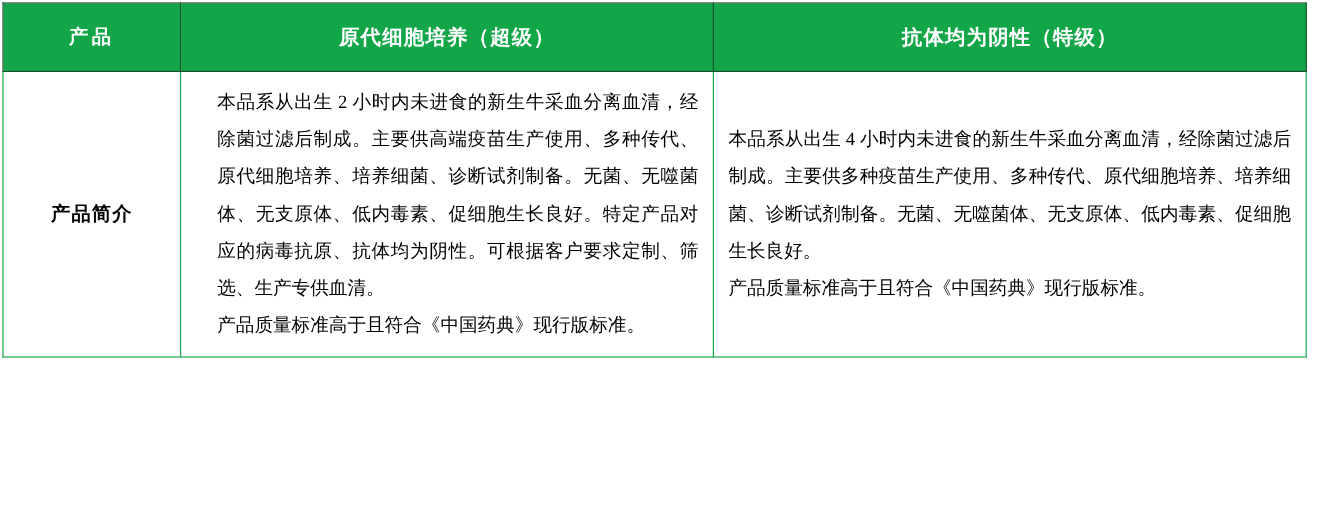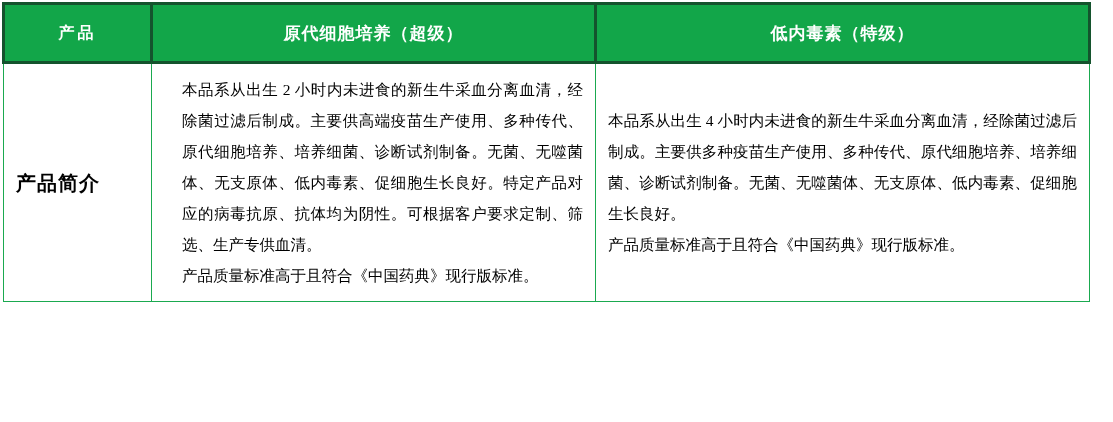--- a/index.html
+++ b/index.html
@@ -32,38 +32,39 @@
 
   thead th {
     background: #12A649;
     color: #ffffff;
     font-weight: bold;
     font-size: 17px;
     text-align: center;
     vertical-align: middle;
     height: 56px;
     padding: 0 6px;
-    border: 3px solid #14532d;
+    border: 1px solid #14532d;
     letter-spacing: 1px;
   }
   thead th.head-first {
     font-size: 16px;
     letter-spacing: 3px;
   }
 
   tbody td {
     border: 1px solid #1aa94f;
     vertical-align: middle;
     padding: 10px 12px;
     font-size: 15.5px;
     line-height: 2.0;
   }
   tbody td.row-label {
+    text-align: center;
     font-weight: bold;
-    font-size: 20px;
+    font-size: 16px;
     letter-spacing: 1px;
     vertical-align: middle;
   }
   tbody td.desc {
     text-align: justify;
     text-justify: inter-ideograph;
     vertical-align: top;
     padding-left: 30px;
   }
   tbody td.desc-mid {
@@ -82,21 +83,21 @@
   <table class="product-table">
     <colgroup>
       <col class="c1">
       <col class="c2">
       <col class="c3">
     </colgroup>
     <thead>
       <tr>
         <th class="head-first">产品</th>
         <th>原代细胞培养（超级）</th>
-        <th>低内毒素（特级）</th>
+        <th>抗体均为阴性（特级）</th>
       </tr>
     </thead>
     <tbody>
       <tr>
         <td class="row-label">产品简介</td>
         <td class="desc">
           <p class="para">本品系从出生 2 小时内未进食的新生牛采血分离血清，经除菌过滤后制成。主要供高端疫苗生产使用、多种传代、原代细胞培养、培养细菌、诊断试剂制备。无菌、无噬菌体、无支原体、低内毒素、促细胞生长良好。特定产品对应的病毒抗原、抗体均为阴性。可根据客户要求定制、筛选、生产专供血清。</p>
           <p class="para">产品质量标准高于且符合《中国药典》现行版标准。</p>
         </td>
         <td class="desc-mid">

